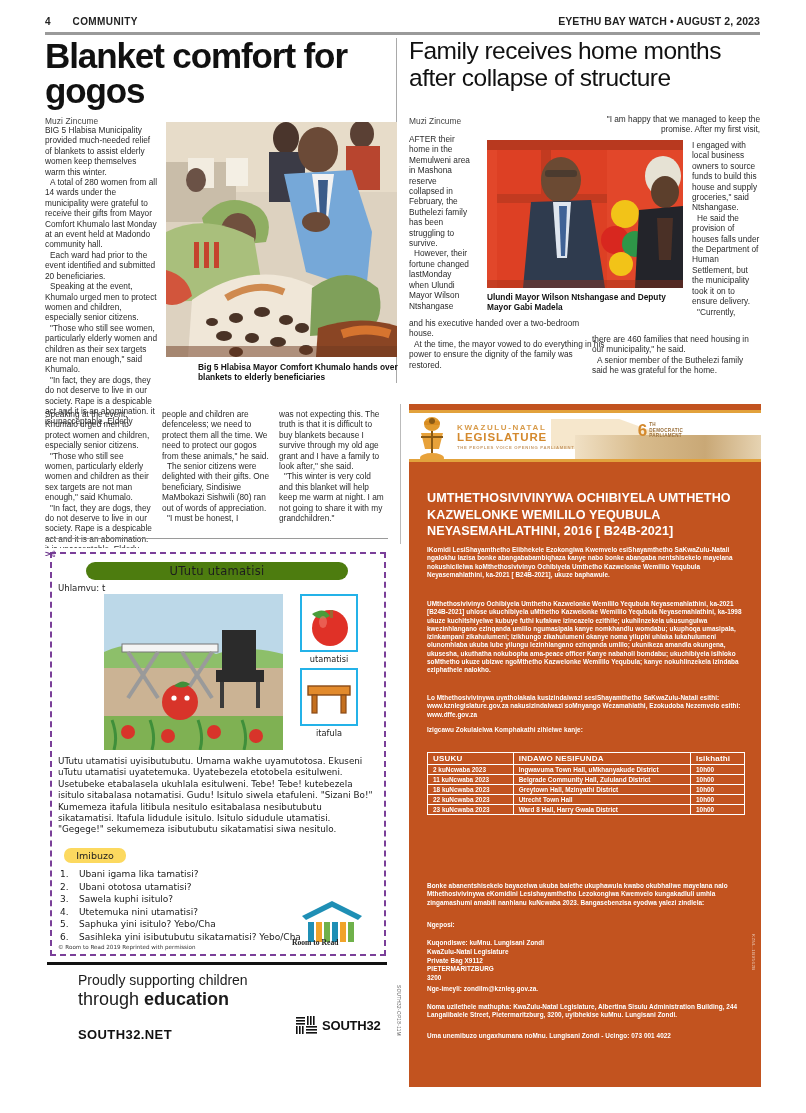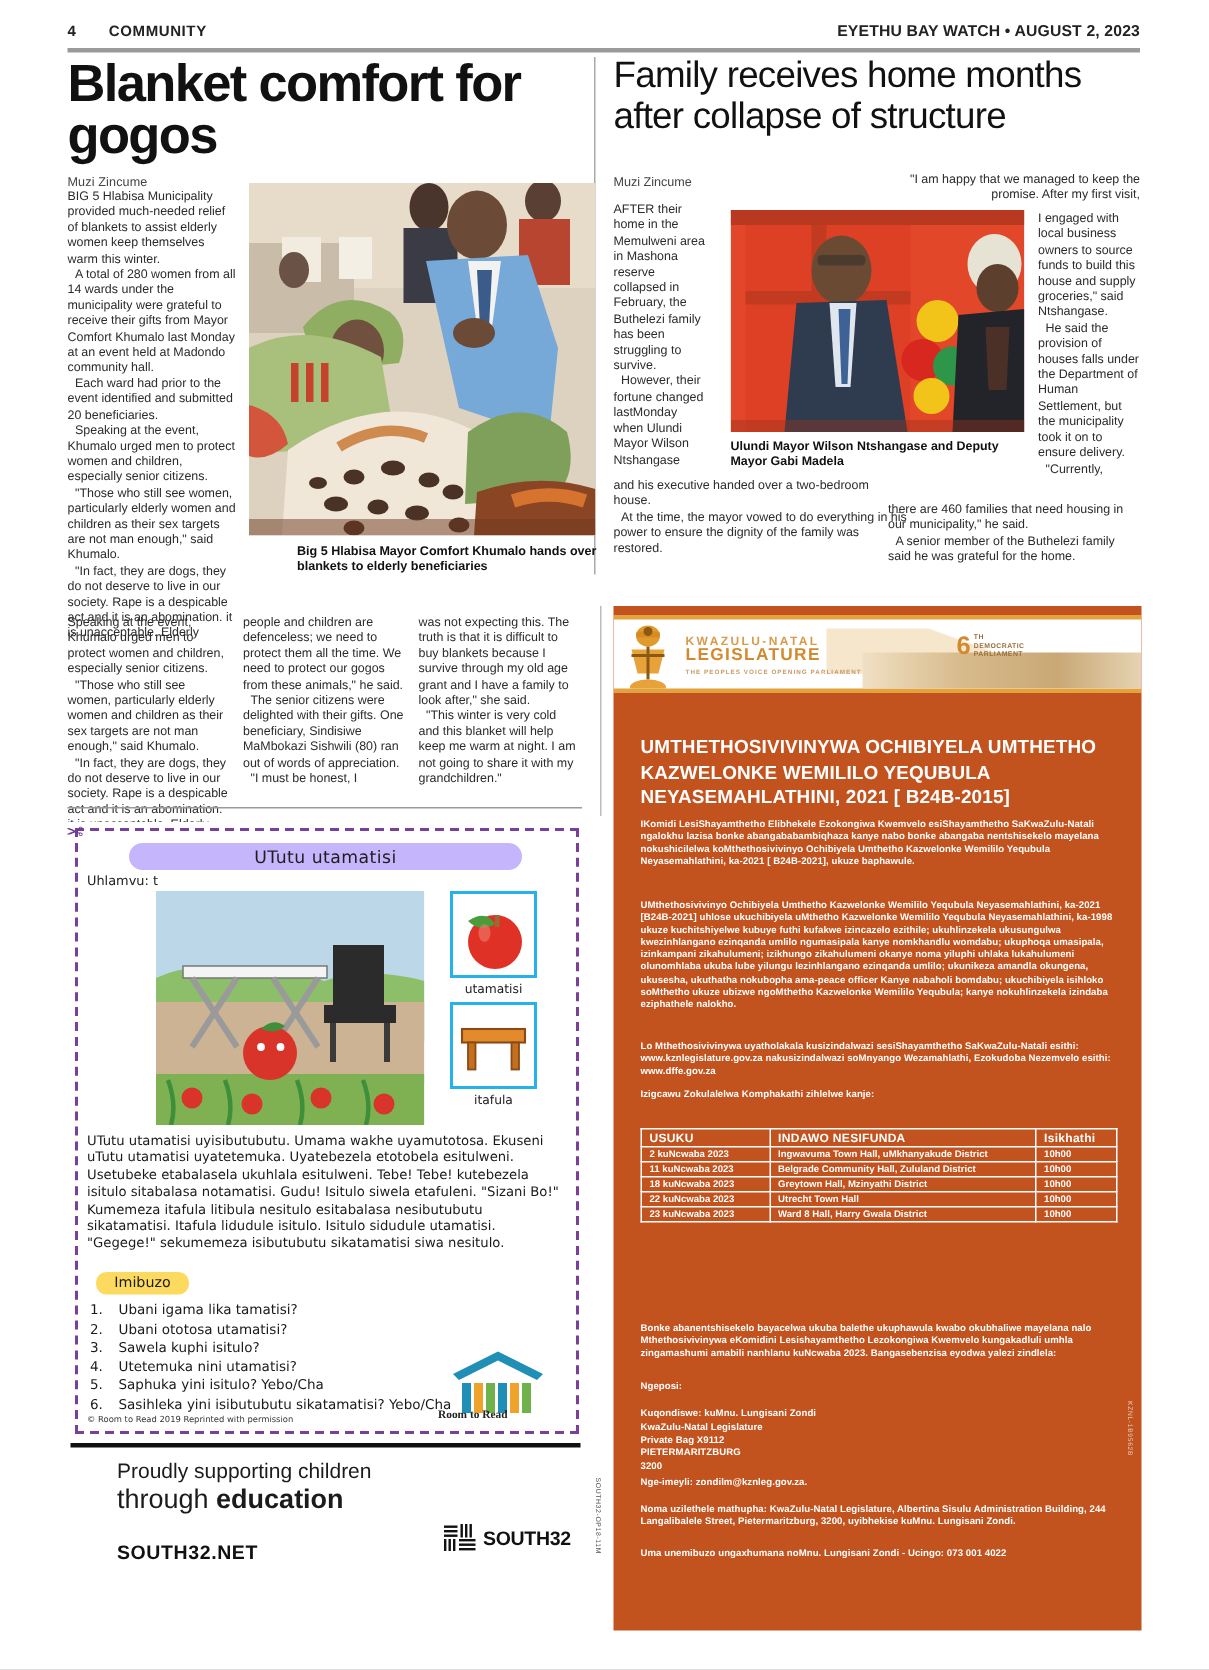--- a/index.html
+++ b/index.html
@@ -107,21 +107,21 @@
   .rtr-dash {
     position: absolute; left: 50px; top: 552px; width: 336px; height: 404px;
     border: 2.2px dashed #7a3f99;
   }
   .scissors {
     position: absolute; left: 44px; top: 546px; font-size: 14px; color: #6f3a8f;
     transform: scaleX(-1);
   }
   .rtr-title {
     position: absolute; left: 86px; top: 562px; width: 262px; height: 18px;
-    background: #c4b5fd; border-radius: 9px;
+    background: #4d7c0f; border-radius: 9px;
     display: flex; align-items: center; justify-content: center;
     font-size: 11.5px; color: #1d1d1d; letter-spacing: .3px;
     font-family: "DejaVu Sans", sans-serif;
   }
   .uhlamvu {
     position: absolute; left: 58px; top: 583px; font-size: 8.6px; color: #222;
     font-family: "DejaVu Sans", sans-serif;
   }
   .rtr-scene {
     position: absolute; left: 104px; top: 594px; width: 179px; height: 156px;
@@ -574,21 +574,21 @@
       <div class="ad-6th">
         <span class="big">6</span>
         <span class="sm">
           <span>TH</span><br>
           <span>DEMOCRATIC</span><br>
           <span>PARLIAMENT</span>
         </span>
       </div>
     </div>
 
-    <div class="ad-title">UMTHETHOSIVIVINYWA OCHIBIYELA UMTHETHO KAZWELONKE WEMILILO YEQUBULA NEYASEMAHLATHINI, 2021 [ B24B-2015]</div>
+    <div class="ad-title">UMTHETHOSIVIVINYWA OCHIBIYELA UMTHETHO KAZWELONKE WEMILILO YEQUBULA NEYASEMAHLATHINI, 2016 [ B24B-2021]</div>
     <div class="ad-p ad-intro">IKomidi LesiShayamthetho Elibhekele Ezokongiwa Kwemvelo esiShayamthetho SaKwaZulu-Natali ngalokhu lazisa bonke abangababambiqhaza kanye nabo bonke abangaba nentshisekelo mayelana nokushicilelwa koMthethosivivinyo Ochibiyela Umthetho Kazwelonke Wemililo Yequbula Neyasemahlathini, ka-2021 [ B24B-2021], ukuze baphawule.</div>
     <div class="ad-p ad-body">UMthethosivivinyo Ochibiyela Umthetho Kazwelonke Wemililo Yequbula Neyasemahlathini, ka-2021 [B24B-2021] uhlose ukuchibiyela uMthetho Kazwelonke Wemililo Yequbula Neyasemahlathini, ka-1998 ukuze kuchitshiyelwe kubuye futhi kufakwe izincazelo ezithile; ukuhlinzekela ukusungulwa kwezinhlangano ezinqanda umlilo ngumasipala kanye nomkhandlu womdabu; ukuphoqa umasipala, izinkampani zikahulumeni; izikhungo zikahulumeni okanye noma yiluphi uhlaka lukahulumeni olunomhlaba ukuba lube yilungu lezinhlangano ezinqanda umlilo; ukunikeza amandla okungena, ukusesha, ukuthatha nokubopha ama-peace officer Kanye nabaholi bomdabu; ukuchibiyela isihloko soMthetho ukuze ubizwe ngoMthetho Kazwelonke Wemililo Yequbula; kanye nokuhlinzekela izindaba eziphathele nalokho.</div>
     <div class="ad-p ad-links">Lo Mthethosivivinywa uyatholakala kusizindalwazi sesiShayamthetho SaKwaZulu-Natali esithi: www.kznlegislature.gov.za nakusizindalwazi soMnyango Wezamahlathi, Ezokudoba Nezemvelo esithi: www.dffe.gov.za</div>
     <div class="ad-p ad-izig">Izigcawu Zokulalelwa Komphakathi zihlelwe kanje:</div>
 
     <table class="ad-table">
       <colgroup>
           <col class="c1">
           <col class="c2">
           <col class="c3">

